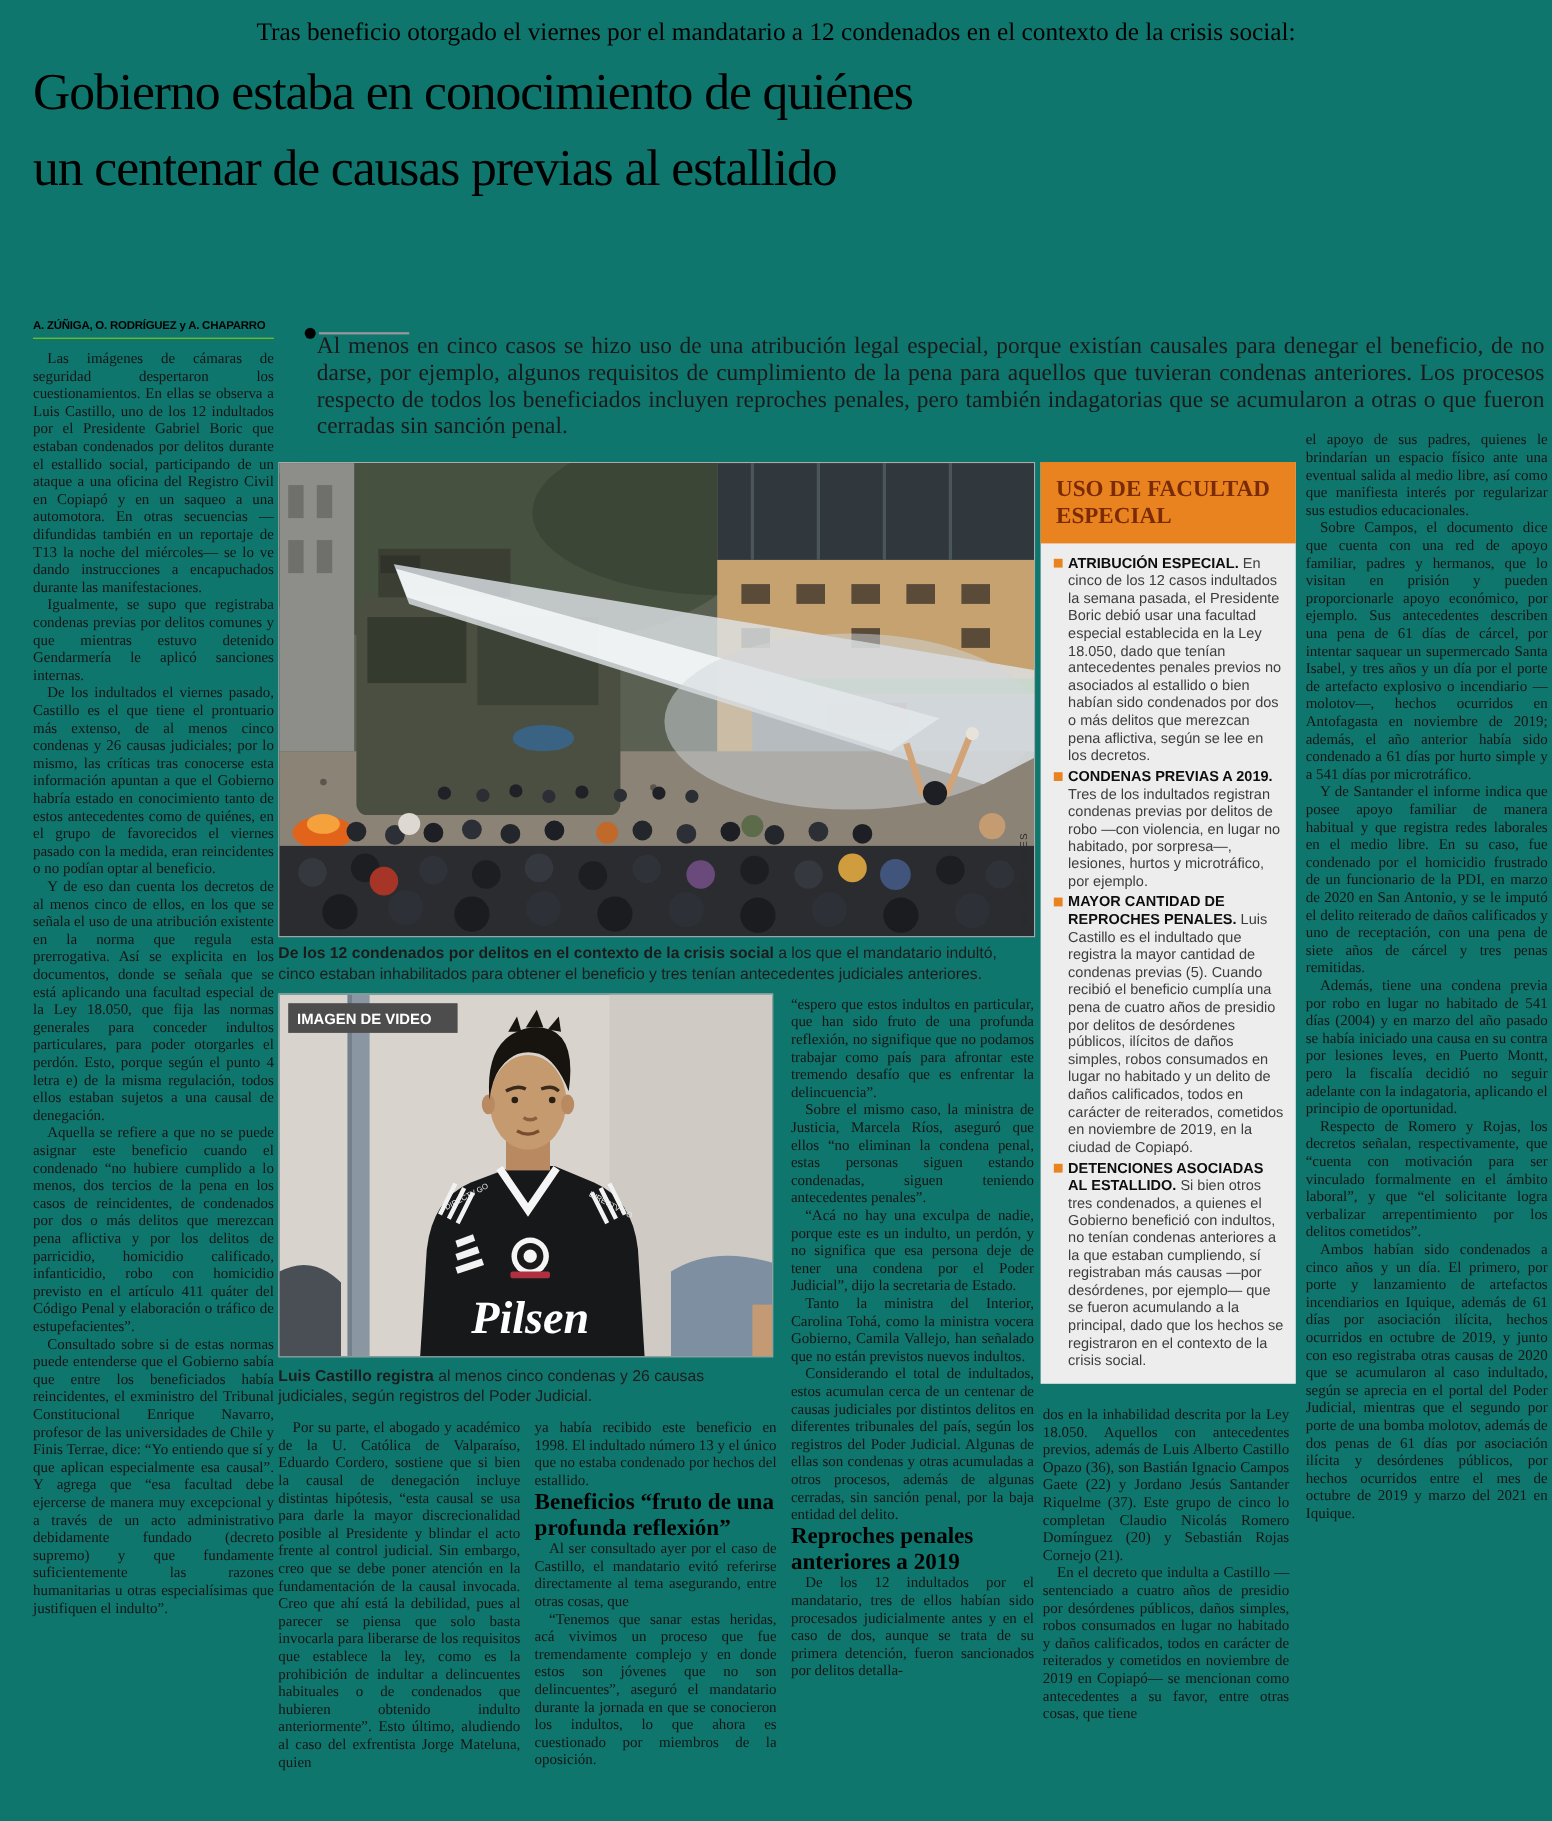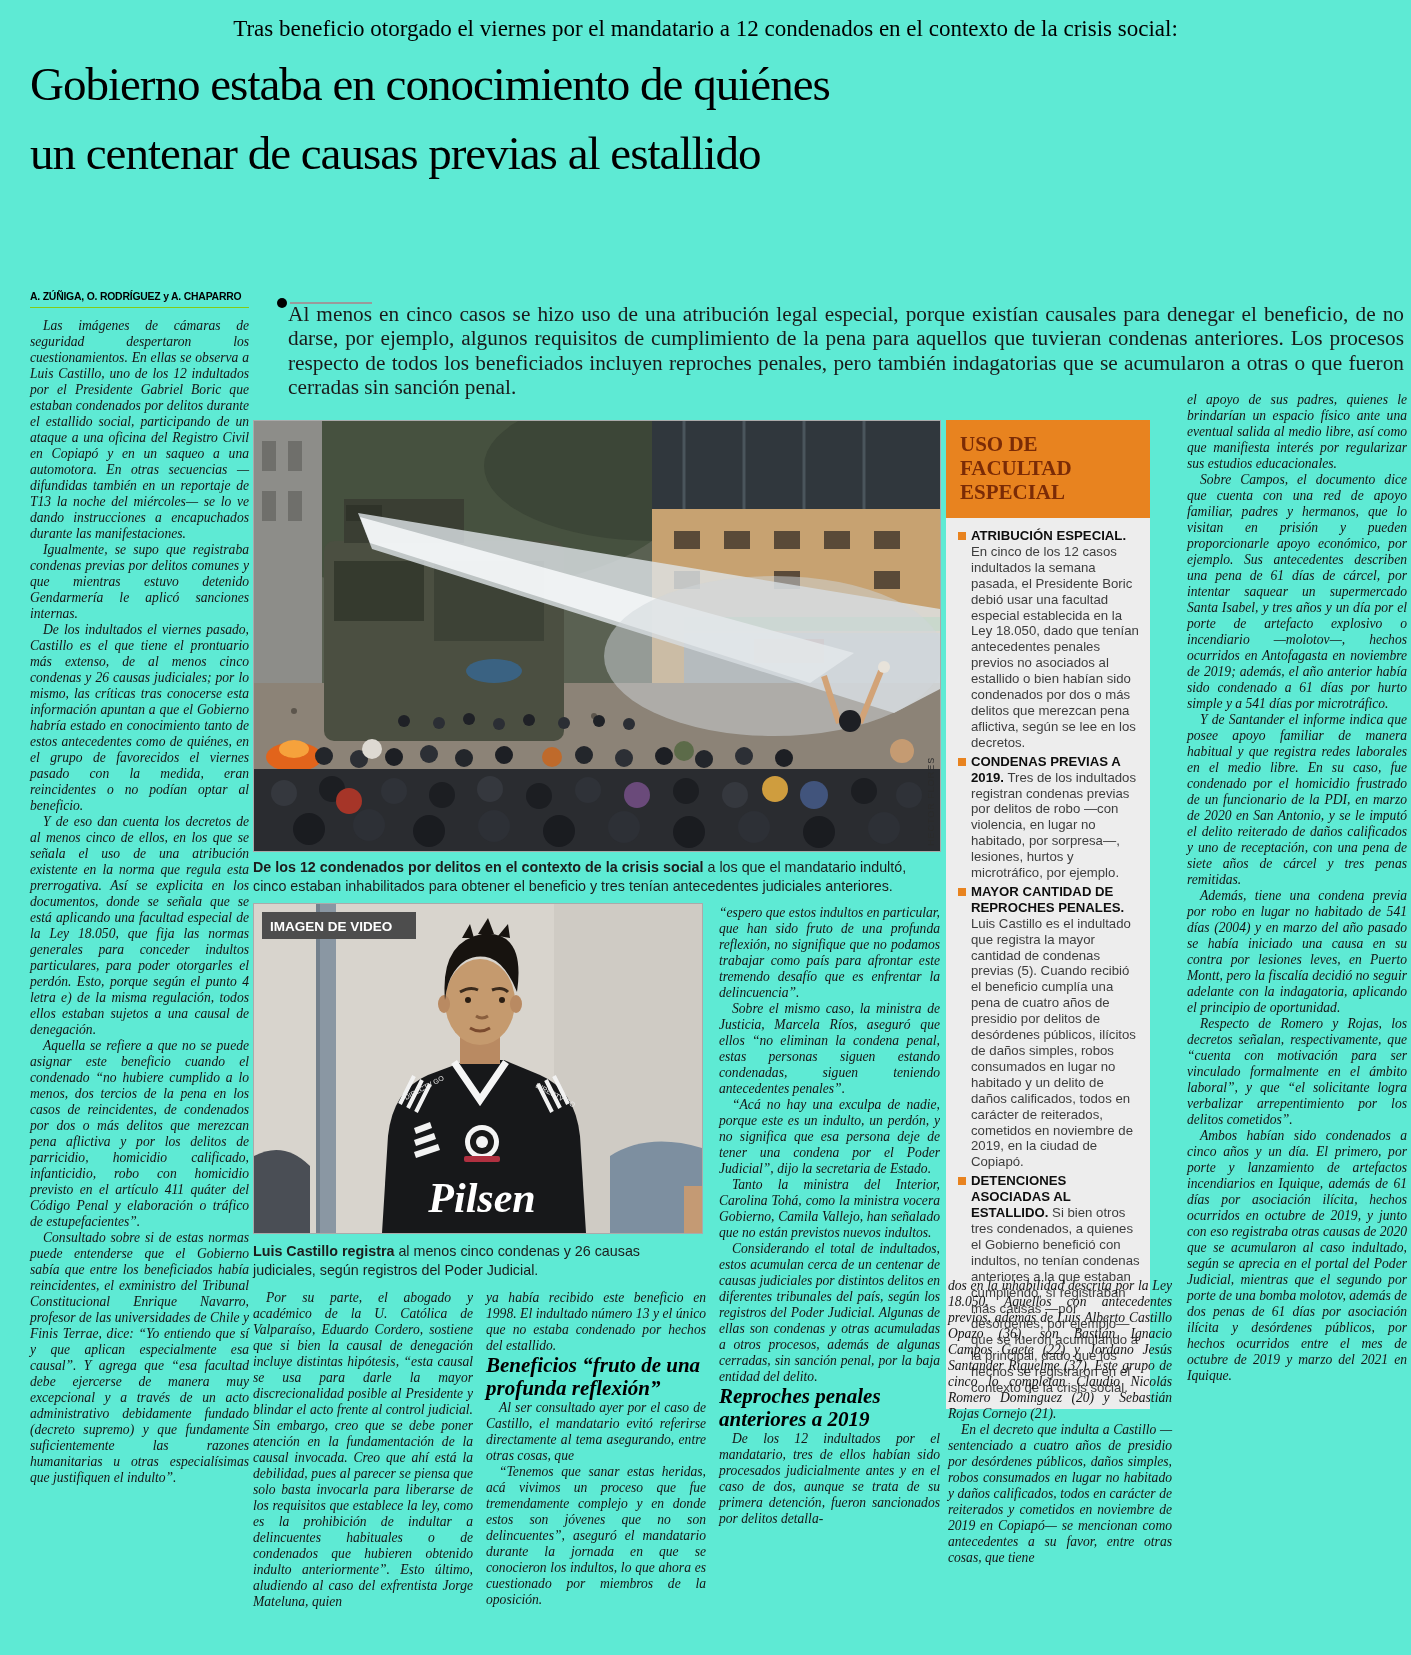--- a/index.html
+++ b/index.html
@@ -1,55 +1,55 @@
 <!DOCTYPE html>
 <html lang="es"><head>
 <meta charset="utf-8">
 <style>
   html,body{margin:0;padding:0;background:#fff;}
-  .page{position:relative;width:1411px;height:1655px;background:#5eead4;overflow:hidden;
+  .page{position:relative;width:1411px;height:1655px;background:#0f766e;overflow:hidden;
         font-family:"Liberation Serif",serif;color:#111;}
   .abs{position:absolute;}
 
   .kicker{top:16px;left:0;width:1411px;text-align:center;font-size:23px;color:#000;}
   .headline{top:50px;left:30px;width:1351px;text-align:left;font-size:47px;line-height:69px;
             letter-spacing:-1px;color:#000;}
 
   .byline{top:291px;left:30px;width:219px;font-family:"Liberation Sans",sans-serif;
           font-weight:bold;font-size:10.4px;letter-spacing:-0.2px;color:#000;
           padding-bottom:5px;border-bottom:1px solid #84cc16;}
   .orn-dot{top:298px;left:277px;width:10px;height:10px;background:#000;border-radius:50%;}
   .orn-line{top:302px;left:290px;width:82px;height:2px;background:#9a9a9a;}
 
   .lead{top:302px;left:288px;width:1116px;font-size:21.3px;line-height:24.3px;
         text-align:justify;color:#1a1a1a;}
 
   .col{font-size:13.6px;line-height:16px;text-align:justify;color:#141414;}
-  .col p{margin:0;text-indent:13px;font-style:italic;}
+  .col p{margin:0;text-indent:13px;}
   .col p.cont{text-indent:0;}
   .subhead{font-weight:bold;font-size:21px;line-height:23px;margin:9px 0 5px;
            text-indent:0 !important;text-align:left;color:#000;}
 
   .leftcol{top:318px;left:30px;width:219px;}
   .colA{top:1290px;left:253px;width:220px;}
   .colB{top:1290px;left:486px;width:220px;}
   .colC{top:905px;left:719px;width:221px;}
   .colD{top:1278px;left:948px;width:224px;}
   .colE{top:392px;left:1187px;width:220px;}
 
   .photo{border:1px solid #aaa;box-sizing:border-box;}
   .main-photo{top:420px;left:253px;width:688px;height:432px;}
   .main-caption{top:858px;left:253px;width:688px;font-family:"Liberation Sans",sans-serif;
                 font-size:14.3px;line-height:18.5px;color:#1c1c1c;text-align:left;}
   .video-photo{top:903px;left:253px;width:450px;height:331px;}
   .video-caption{top:1242px;left:253px;width:450px;font-family:"Liberation Sans",sans-serif;
                  font-size:14.3px;line-height:18.5px;color:#1c1c1c;text-align:left;}
   .cap-b{font-weight:bold;}
 
-  .sidebar{top:420px;left:946px;width:204px;background:#ededed;box-sizing:border-box;padding-bottom:10px;}
+  .sidebar{top:420px;left:946px;width:232px;background:#ededed;box-sizing:border-box;padding-bottom:10px;}
   .sb-head{background:#e8831f;padding:12px 14px 14px 14px;}
   .sb-title{font-weight:bold;font-size:21px;line-height:24px;color:#7a2b06;
             font-family:"Liberation Serif",serif;}
   .sb-items{padding:10px 10px 0 12px;}
   .sb-item{position:relative;padding-left:13px;margin-bottom:3px;
            font-family:"Liberation Sans",sans-serif;font-size:13.2px;line-height:15.9px;
            color:#3d3d3d;text-align:left;}
   .sb-bullet{position:absolute;left:0;top:4px;width:8px;height:8px;background:#e8831f;}
   .sb-label{font-weight:bold;color:#0e0e0e;}
 </style>

